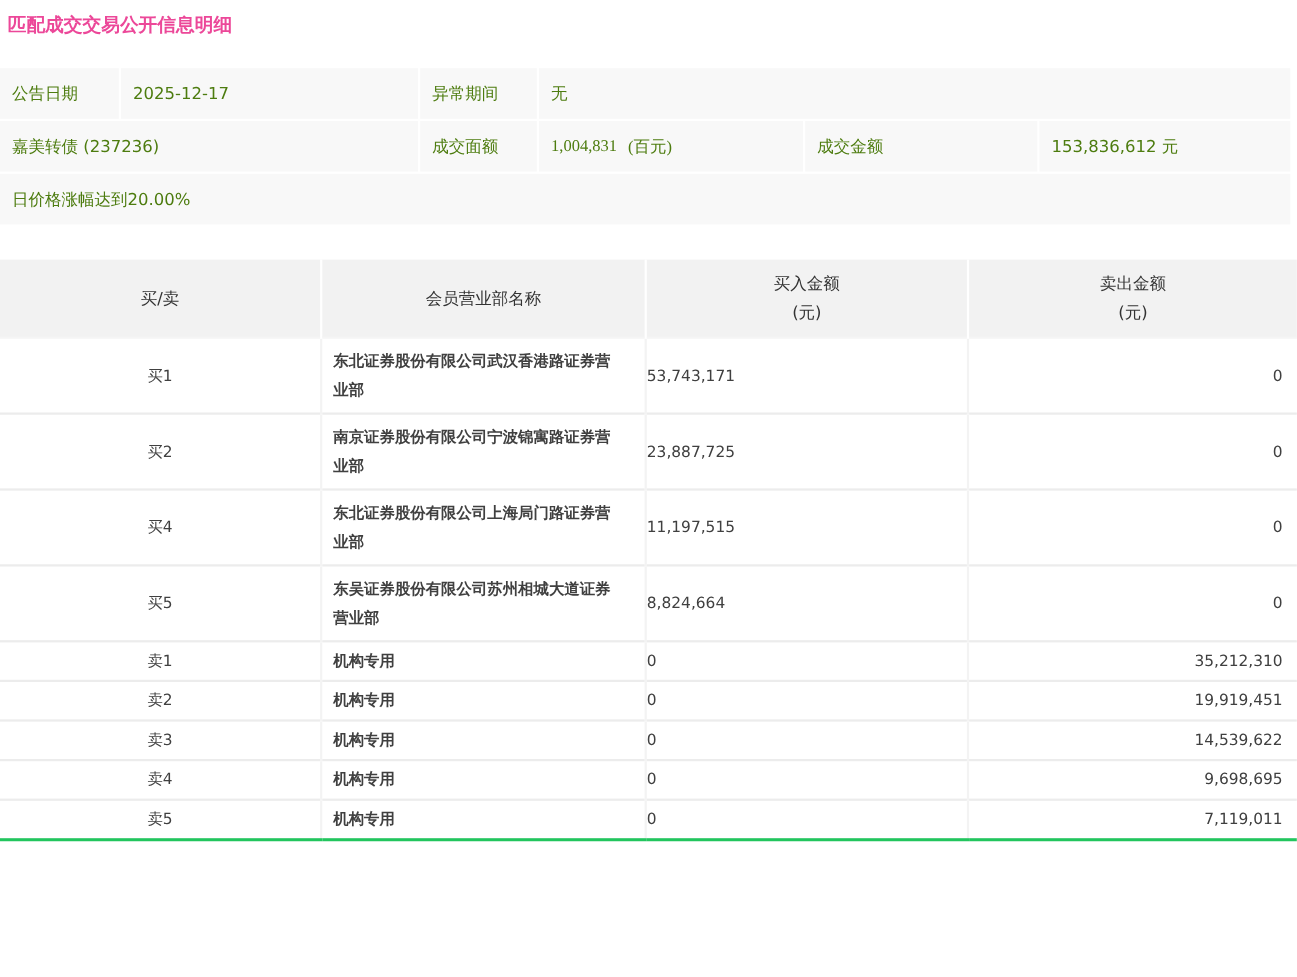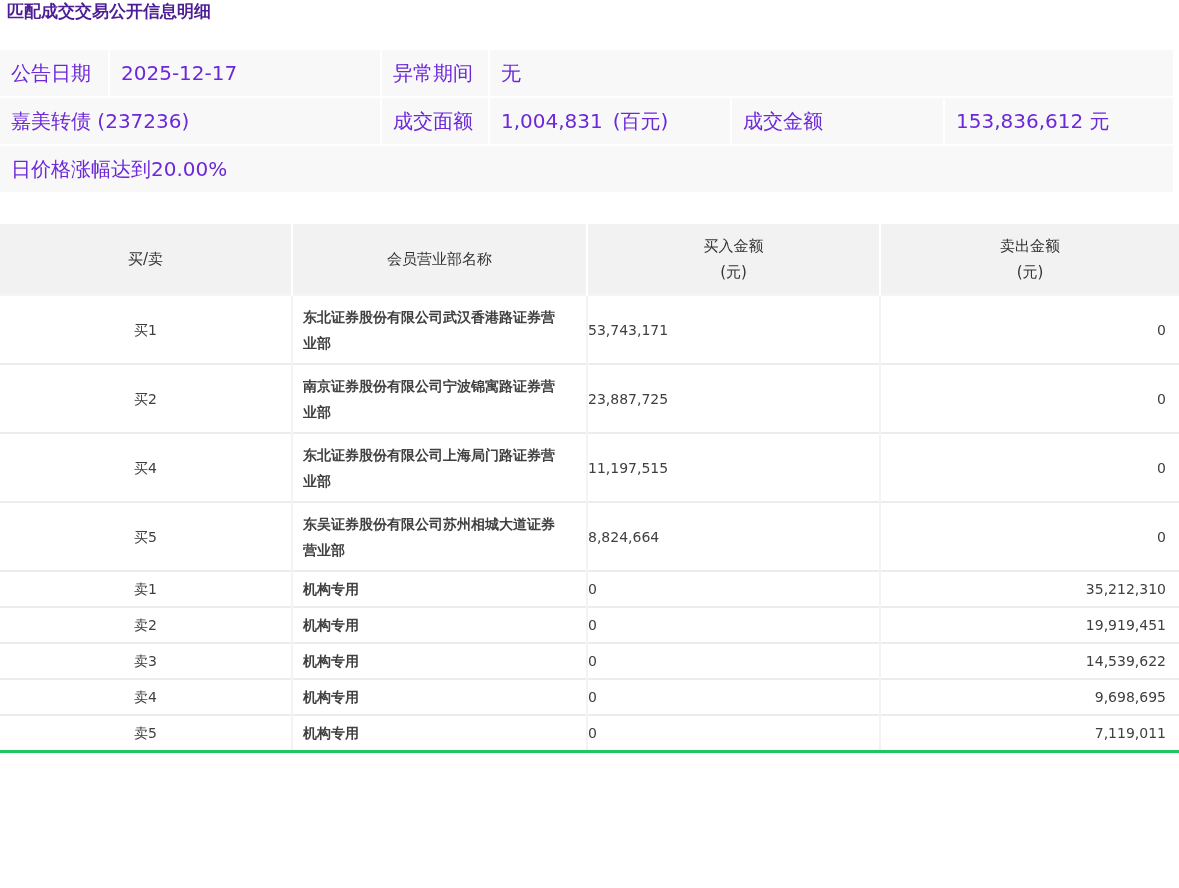--- a/index.html
+++ b/index.html
@@ -5,50 +5,50 @@
   * { box-sizing: border-box; }
   html, body { margin: 0; padding: 0; }
   body {
     width: 1179px;
     background: #ffffff;
     font-family: "DejaVu Sans", "Liberation Sans", sans-serif;
     color: #3f3f3f;
   }
   
   .page-title {
-    margin: 0 0 0 7px;
+    margin: 12px 0 0 7px;
     font-size: 17px;
     font-weight: 700;
-    color: #4c1d95;
+    color: #ec4899;
     line-height: 23px;
   }
   
   .info-panel {
     margin-top: 27px;
     width: 1173px;
-    font-size: 20px;
-    color: #6d28d9;
+    font-size: 15px;
+    color: #4d7c0f;
   }
   .info-row { display: flex; margin-bottom: 2px; }
   .info-cell {
     background: #f8f8f8;
     height: 46px;
     display: flex;
     align-items: center;
     padding-left: 11px;
     overflow: hidden;
     white-space: nowrap;
   }
   .info-cell + .info-cell { margin-left: 2px; }
   .cell-flex { flex: 1; }
   .w108 { width: 108px; }
   .w270 { width: 270px; }
   .w106 { width: 106px; }
   .w380 { width: 380px; }
-  .w240 { width: 240px; }
+  .w240 { width: 240px; font-family: Liberation Serif, serif; }
   .w211 { width: 211px; }
   .unit-gap { margin-left: 10px; }
   
   .trade-table {
     width: 1179px;
     margin-top: 32px;
     border-collapse: collapse;
     table-layout: fixed;
     font-size: 14px;
   }

